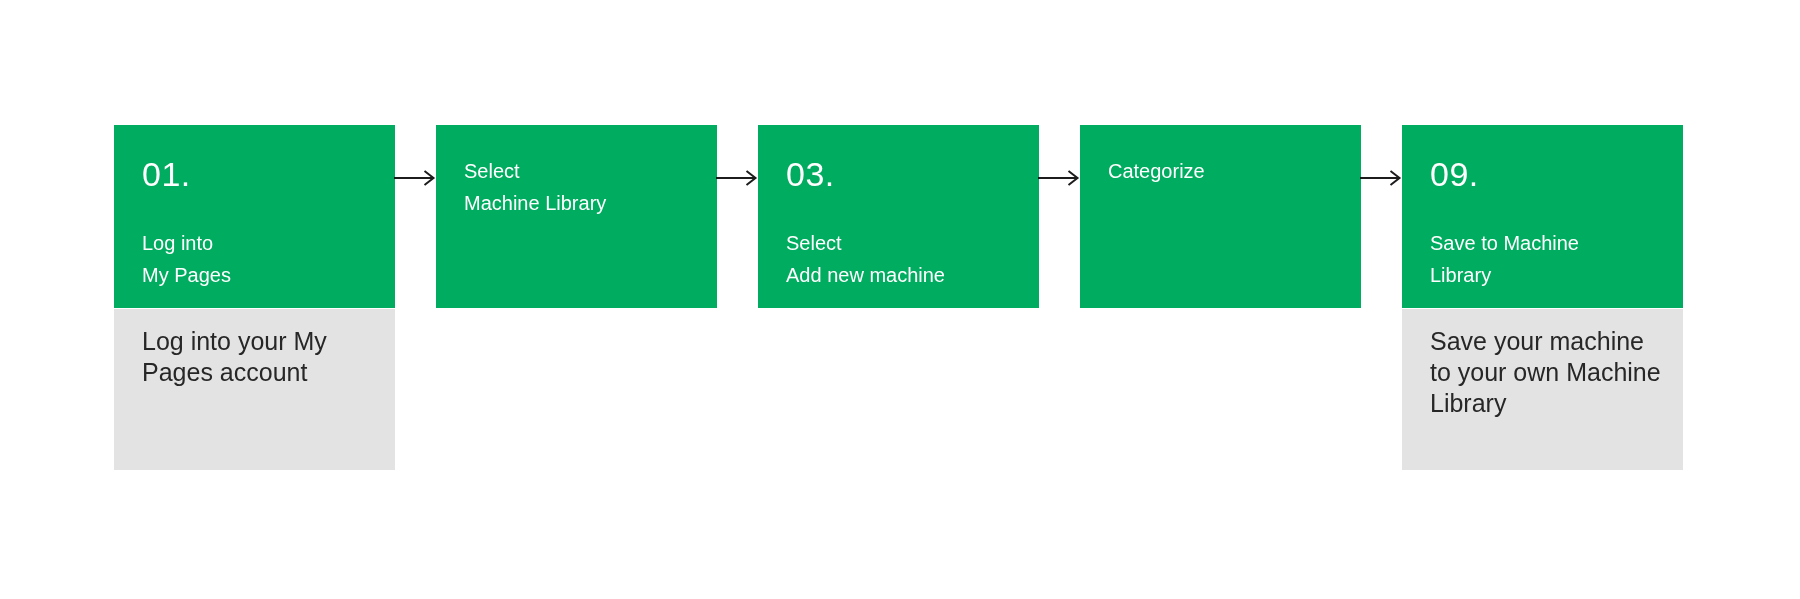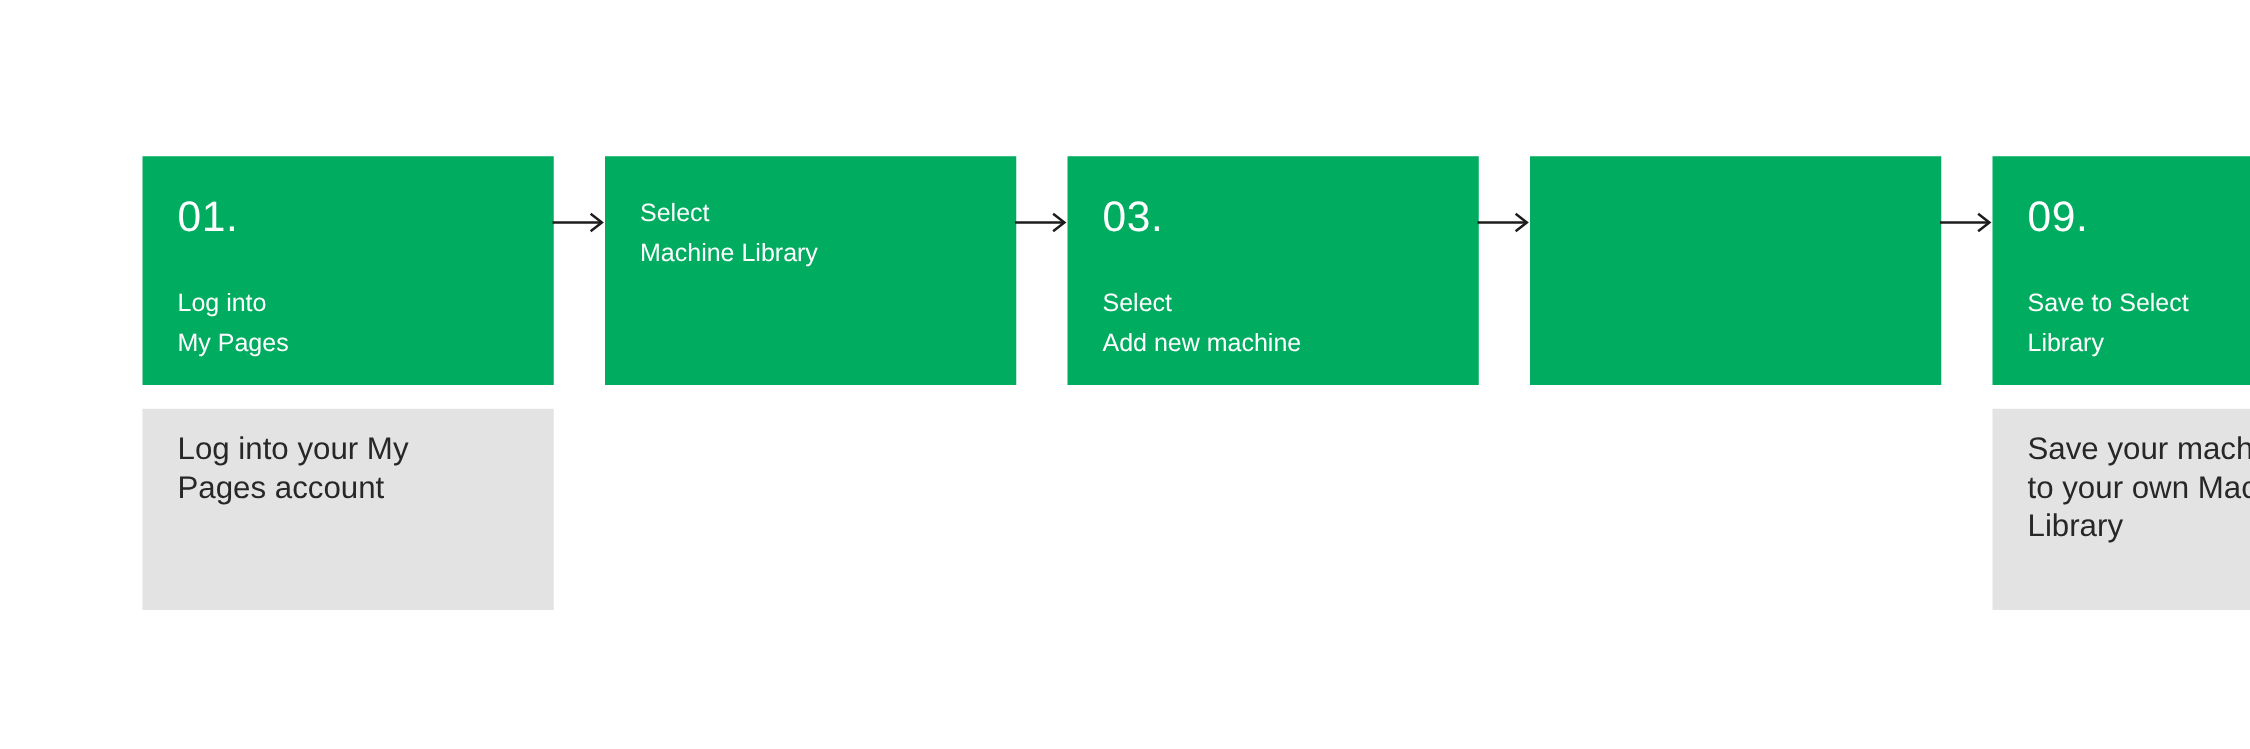--- a/index.html
+++ b/index.html
@@ -26,21 +26,21 @@
   }
   .flow {
     position: absolute;
     left: 114px;
     top: 125px;
     display: flex;
     flex-direction: row;
     align-items: flex-start;
   }
   .step {
-    width: 329px;
+    width: 281px;
     display: flex;
     flex-direction: column;
   }
   .step-header {
     height: 183px;
     background: var(--green);
     color: var(--text_light);
     padding: 30px 24px 0 28px;
   }
   .step-number {
@@ -52,21 +52,21 @@
     white-space: pre;
   }
   .step-title {
     font-size: 20px;
     line-height: 32px;
     font-weight: 400;
     white-space: pre;
   }
   .step-body {
     height: 161px;
-    margin-top: 19px;
+    margin-top: 1px;
     background: var(--gray);
     color: var(--text_dark);
     padding: 17px 20px 0 28px;
   }
   .step-description {
     font-size: 25px;
     line-height: 31px;
     font-weight: 400;
     white-space: pre;
   }
@@ -139,34 +139,35 @@
 
     <div class="arrow-cell">
       <svg viewBox="0 0 46 18" aria-hidden="true">
         <path d="M1 9 H40"></path>
         <path d="M31.5 2 L40.5 9 L31.5 16"></path>
       </svg>
     </div>
 
     <div class="step">
       <div class="step-header">
+        <div class="step-title">Categorize</div>
       </div>
     </div>
 
     <div class="arrow-cell">
       <svg viewBox="0 0 46 18" aria-hidden="true">
         <path d="M1 9 H40"></path>
         <path d="M31.5 2 L40.5 9 L31.5 16"></path>
       </svg>
     </div>
 
     <div class="step">
       <div class="step-header">
         <div class="step-number">09.</div>
-        <div class="step-title">Save to Select
+        <div class="step-title">Save to Machine
 Library</div>
       </div>
       <div class="step-body">
         <div class="step-description">Save your machine
 to your own Machine
 Library</div>
       </div>
     </div>
 
   </div>

